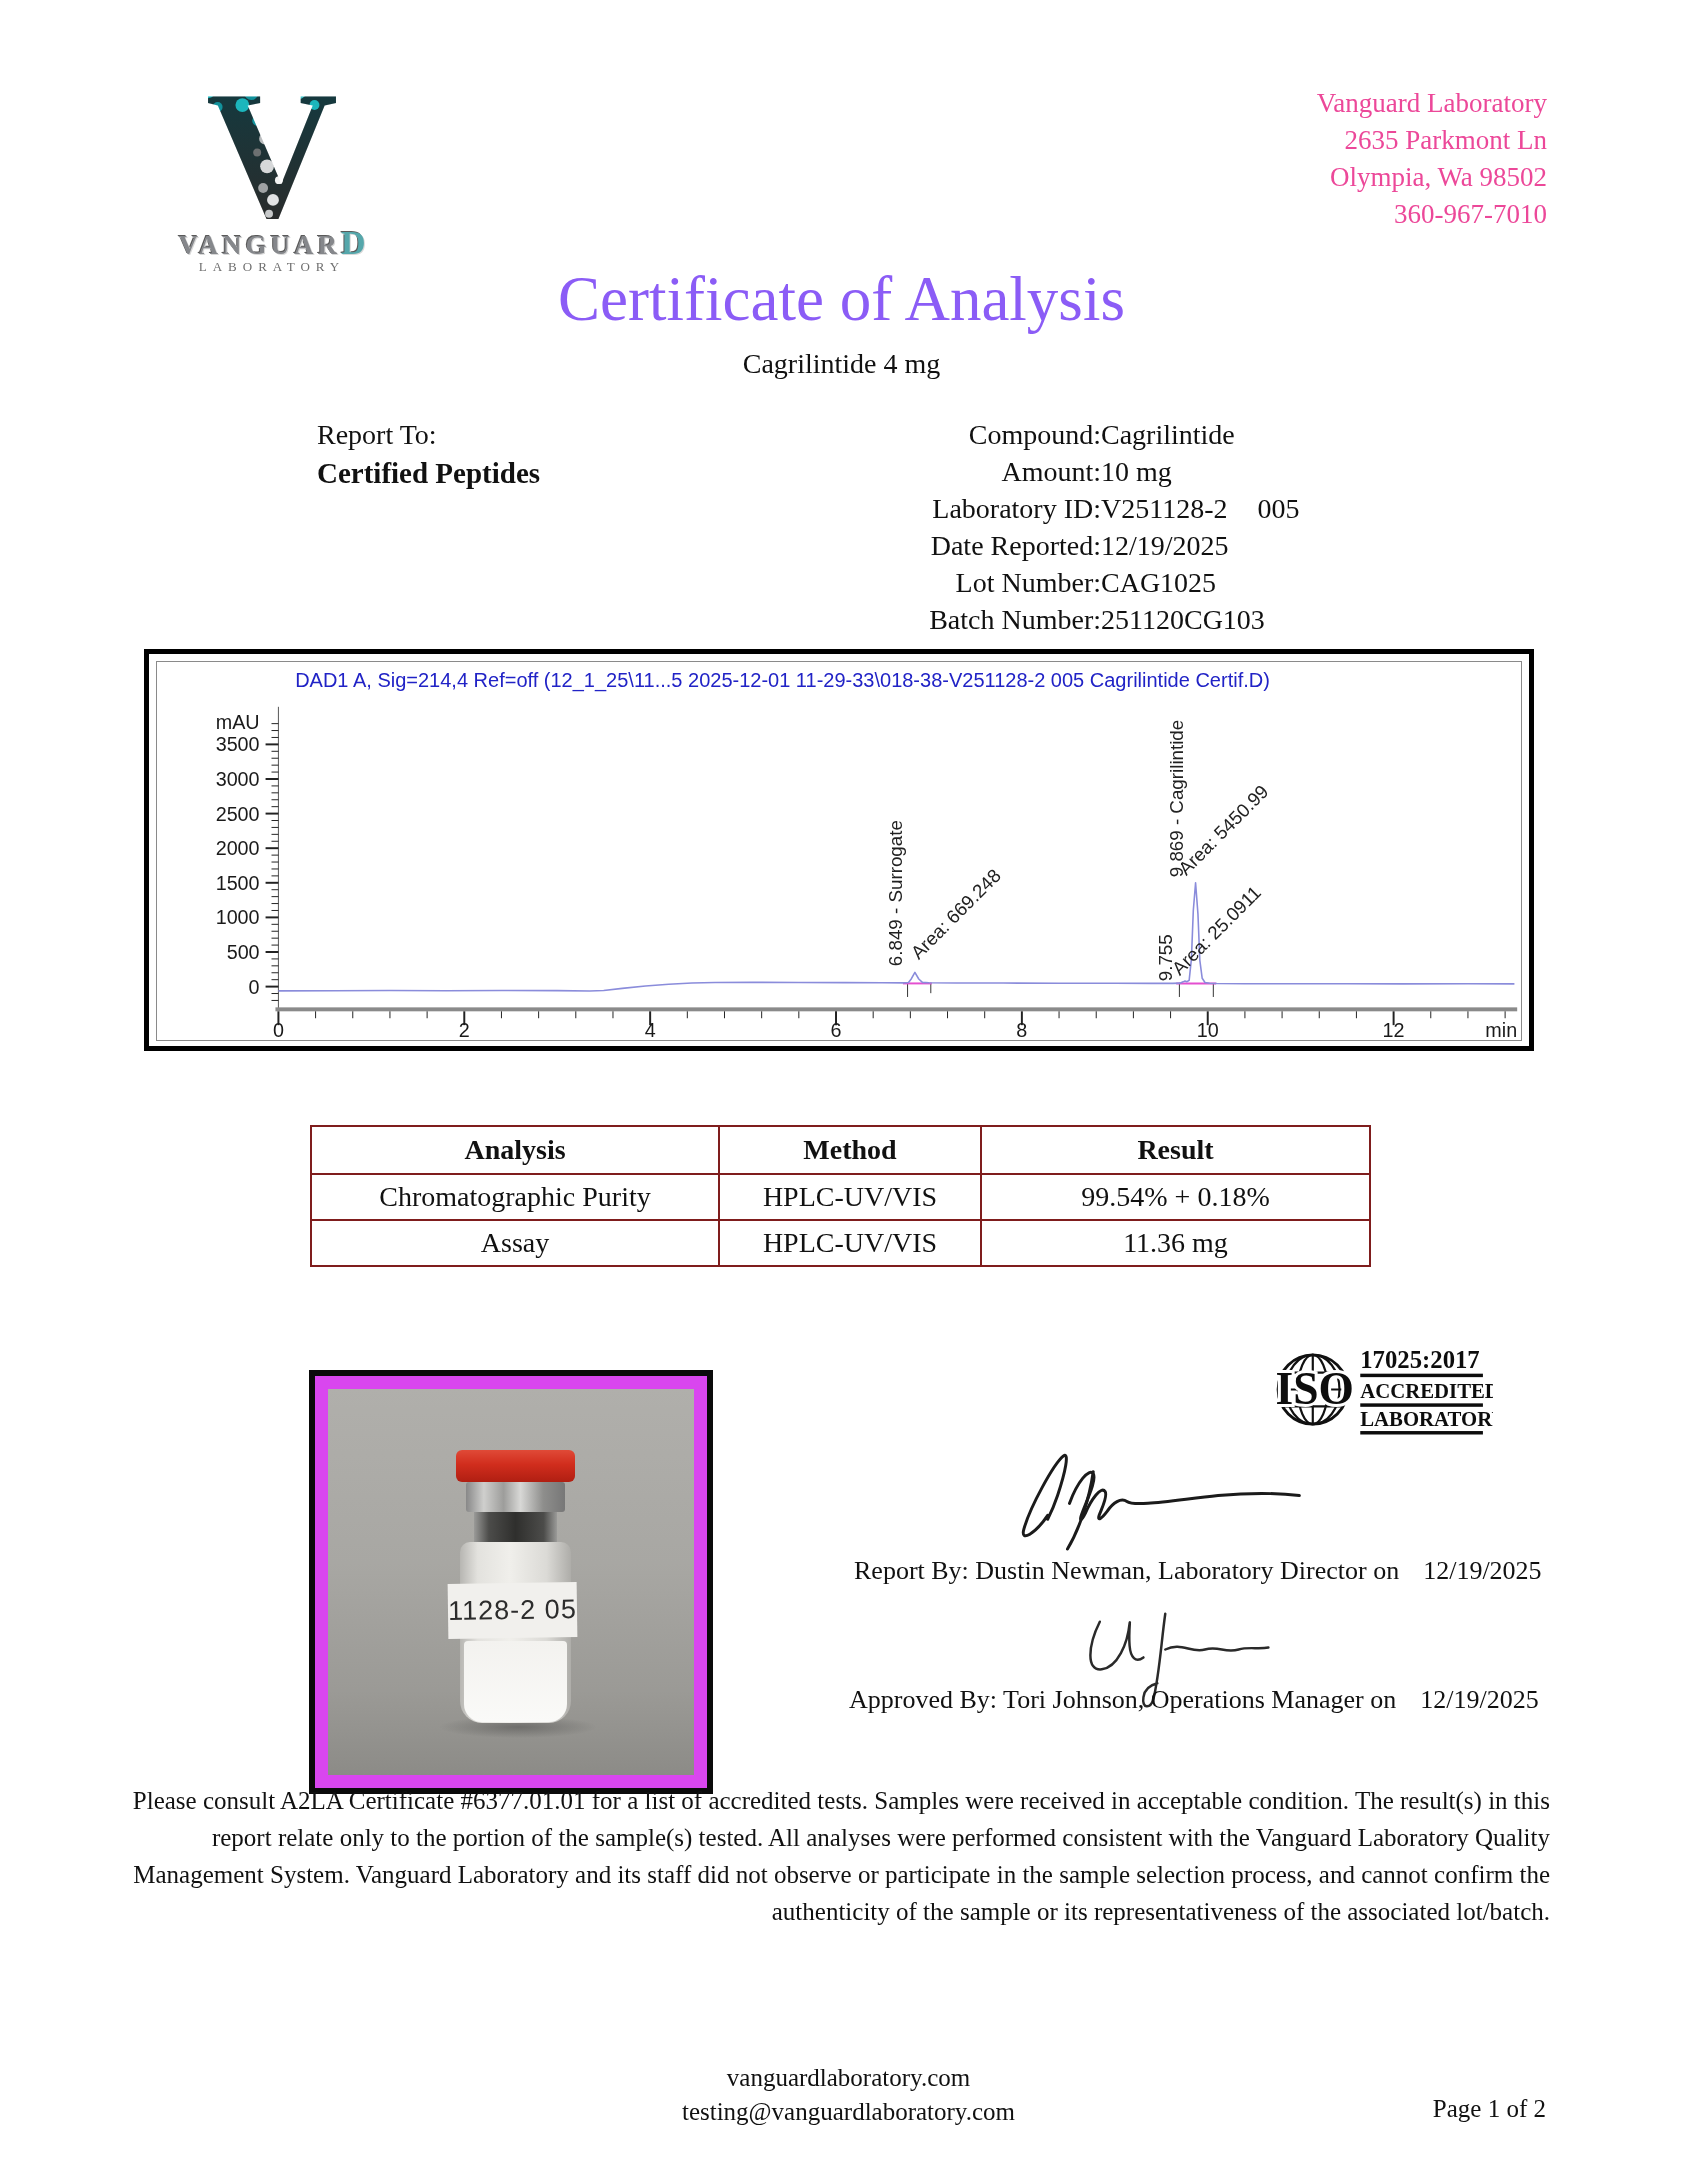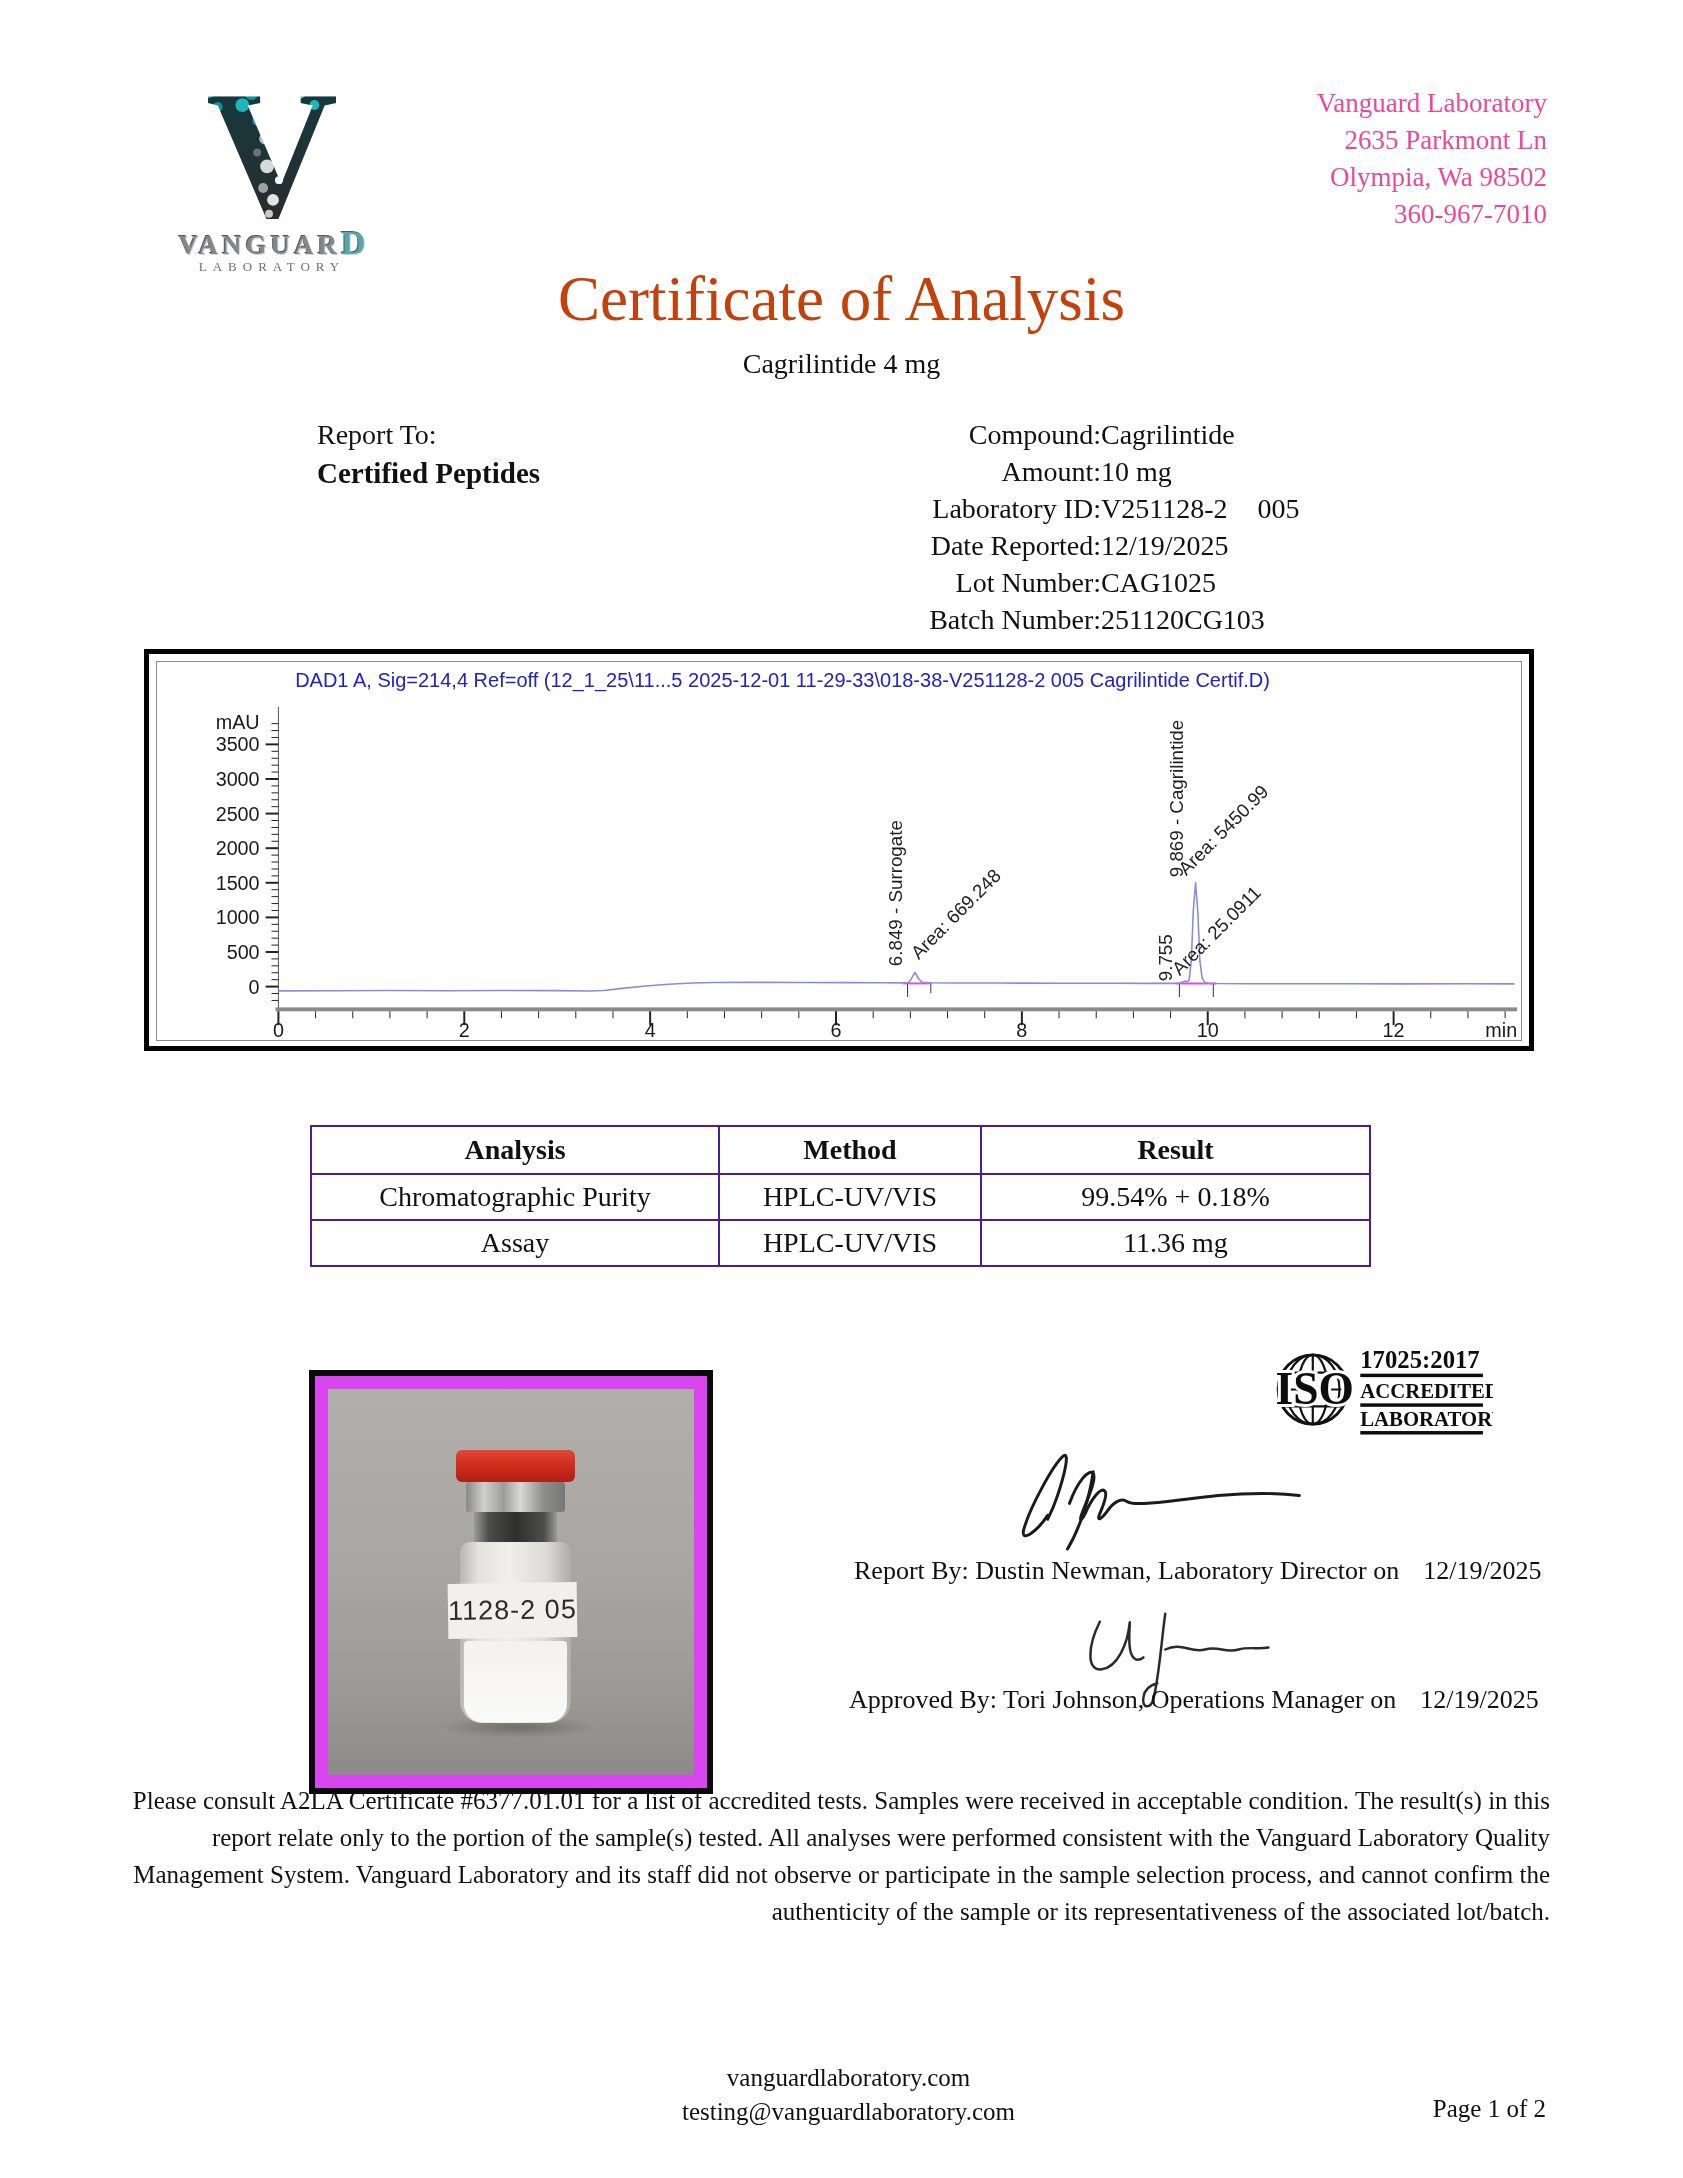--- a/index.html
+++ b/index.html
@@ -8,21 +8,21 @@
   .abs{position:absolute;}
 
   
   .logo-box{left:153px;top:77px;width:238px;text-align:center;}
   .logo-word{font-weight:bold;font-size:27px;letter-spacing:4px;color:#85878b;
              text-shadow:1px 1px 0 #d8d8d8,-1px -1px 0 #5a5a5a;line-height:26px;}
   .logo-word .bigd{font-size:34px;color:#55a7ab;letter-spacing:0;}
   .logo-sub{font-size:13px;letter-spacing:6px;color:#6f6f6f;margin-top:1px;}
   .addr{left:1139px;top:85px;width:408px;text-align:right;font-size:27px;line-height:37px;color:#ec4899;}
 
-  .page-title{left:0;top:263px;width:1683px;text-align:center;font-size:63px;color:#c2410c;}
+  .page-title{left:0;top:263px;width:1683px;text-align:center;font-size:63px;color:#8b5cf6;}
   .page-subtitle{left:0;top:348px;width:1683px;text-align:center;font-size:28px;}
 
   
   .report-to{left:317px;top:416px;font-size:28px;line-height:38px;}
   .report-to b{font-size:29px;}
   .details{left:634px;top:416px;width:752px;font-size:28px;}
   .drow{display:flex;line-height:37px;}
   .dlabel{width:467px;text-align:right;}
   .dval{text-align:left;}
   .dval2{margin-left:30px;}
@@ -30,21 +30,21 @@
   
   .chart-outer{left:144px;top:649px;width:1380px;height:392px;border:5px solid #000;background:#fff;}
   .chart-inner{left:156px;top:661px;width:1364px;height:378px;border:1px solid #8a8a8a;}
   .chart-title{left:154px;top:669px;width:1366px;text-align:center;padding-right:109px;box-sizing:border-box;
                font-family:"Liberation Sans",sans-serif;font-size:20px;}
   .tick{font:20px "Liberation Sans",sans-serif;fill:#1a1a1a;}
   .plabel{font:19px "Liberation Sans",sans-serif;fill:#222;}
 
   
   .rtable{left:310px;top:1125px;border-collapse:collapse;}
-  .rtable th,.rtable td{border:2px solid #4c1d95;text-align:center;font-size:28px;padding:0;}
+  .rtable th,.rtable td{border:2px solid #7f1d1d;text-align:center;font-size:28px;padding:0;}
   .rtable th{height:46px;font-weight:bold;}
   .rtable td{height:44px;font-weight:normal;}
   .c1{width:406px;} .c2{width:260px;} .c3{width:387px;}
 
   
   .photo-frame{left:309px;top:1370px;width:404px;height:424px;border:6px solid #0a0a0a;box-sizing:border-box;background:#d946ef;}
   .photo{left:13px;top:13px;width:366px;height:386px;
          background:linear-gradient(180deg,#b0afab 0%,#a8a7a3 45%,#9b9a96 78%,#8c8b87 100%);overflow:hidden;}
   .vial-shadow{left:111px;top:327px;width:158px;height:22px;border-radius:50%;
                background:radial-gradient(closest-side,rgba(40,40,40,.35),rgba(40,40,40,0));}

